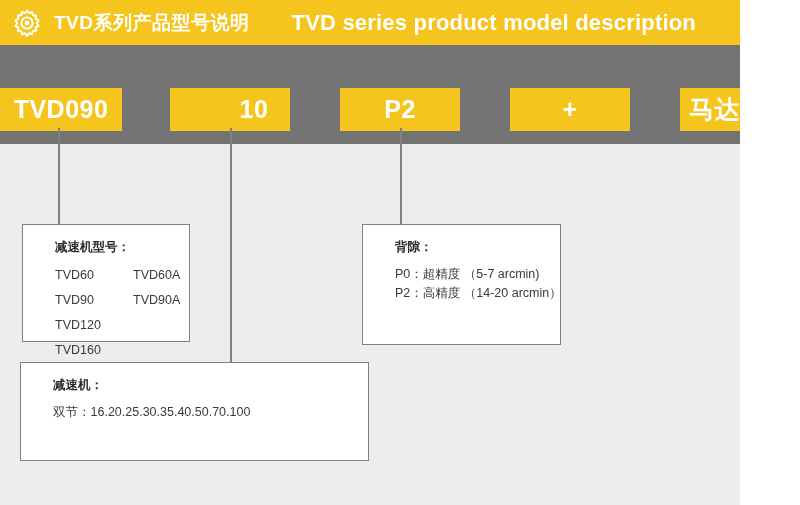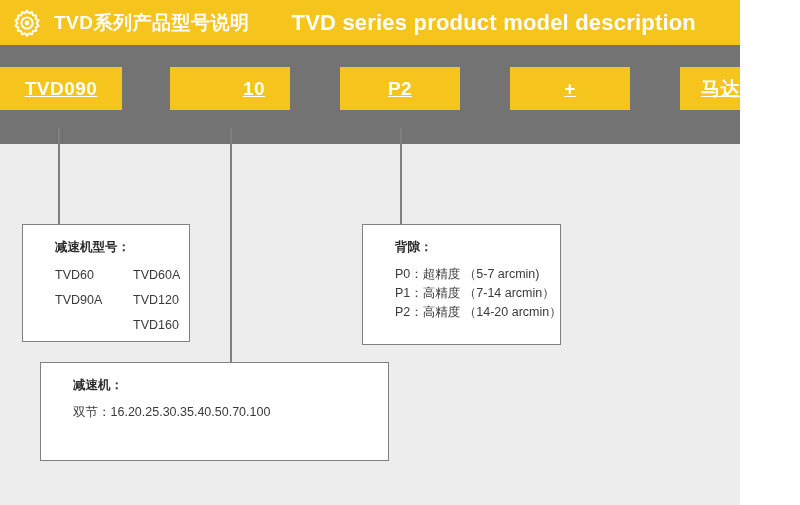--- a/index.html
+++ b/index.html
@@ -55,32 +55,31 @@
   .gray-band {
     position: absolute;
     left: 0; top: 144px;
     width: 800px; height: 361px;
     background: #EDEDED;
   }
 
   
   .chip {
     position: absolute;
-    top: 67px;
+    top: 88px;
     height: 43px;
     background: #F5C51E;
     color: #ffffff;
-    font-size: 19px;
+    font-size: 25px;
     font-weight: bold;
     display: flex;
     align-items: center;
     justify-content: center;
     letter-spacing: 0.5px;
     white-space: nowrap;
-    text-decoration: underline;
   }
   .chip-1 { left: 0px;   width: 122px; }
   .chip-2 { left: 170px; width: 120px; padding-left: 48px; }
   .chip-3 { left: 340px; width: 120px; }
   .chip-4 { left: 510px; width: 120px; }
   .chip-5 { left: 680px; width: 120px; }
 
   
   .connector {
     position: absolute;
@@ -93,21 +92,21 @@
 
   
   .card {
     position: absolute;
     background: #ffffff;
     border: 1.5px solid #808080;
     padding: 14px 0 0 32px;
   }
   .card-models    { left: 22px;  top: 224px; width: 168px; height: 118px; }
   .card-backlash  { left: 362px; top: 224px; width: 199px; height: 121px; }
-  .card-ratio     { left: 40px;  top: 362px; width: 349px; height: 99px; }
+  .card-ratio     { left: 20px;  top: 362px; width: 349px; height: 99px; }
 
   .card-title {
     font-size: 12.5px;
     font-weight: bold;
     color: #2b2b2b;
     margin-bottom: 9px;
     white-space: nowrap;
   }
   .card-line {
     font-size: 12.5px;
@@ -149,32 +148,32 @@
 
   <div class="connector conn-1"></div>
   <div class="connector conn-2"></div>
   <div class="connector conn-3"></div>
 
   <div class="card card-models">
     <div class="card-title">减速机型号：</div>
     <div class="model-grid">
       <div class="card-line">TVD60</div>
       <div class="card-line">TVD60A</div>
+      <div class="card-line">TVD90</div>
       <div class="card-line">TVD90A</div>
       <div class="card-line">TVD120</div>
       <div class="card-line"></div>
       <div class="card-line">TVD160</div>
       <div class="card-line"></div>
     </div>
   </div>
 
   <div class="card card-backlash">
     <div class="card-title">背隙：</div>
     <div class="card-line">P0：超精度 （5-7 arcmin)</div>
-    <div class="card-line">P1：高精度 （7-14 arcmin）</div>
     <div class="card-line">P2：高精度 （14-20 arcmin）</div>
   </div>
 
   <div class="card card-ratio">
     <div class="card-title">减速机：</div>
     <div class="card-line">双节：16.20.25.30.35.40.50.70.100</div>
   </div>
 
 </div>
 

